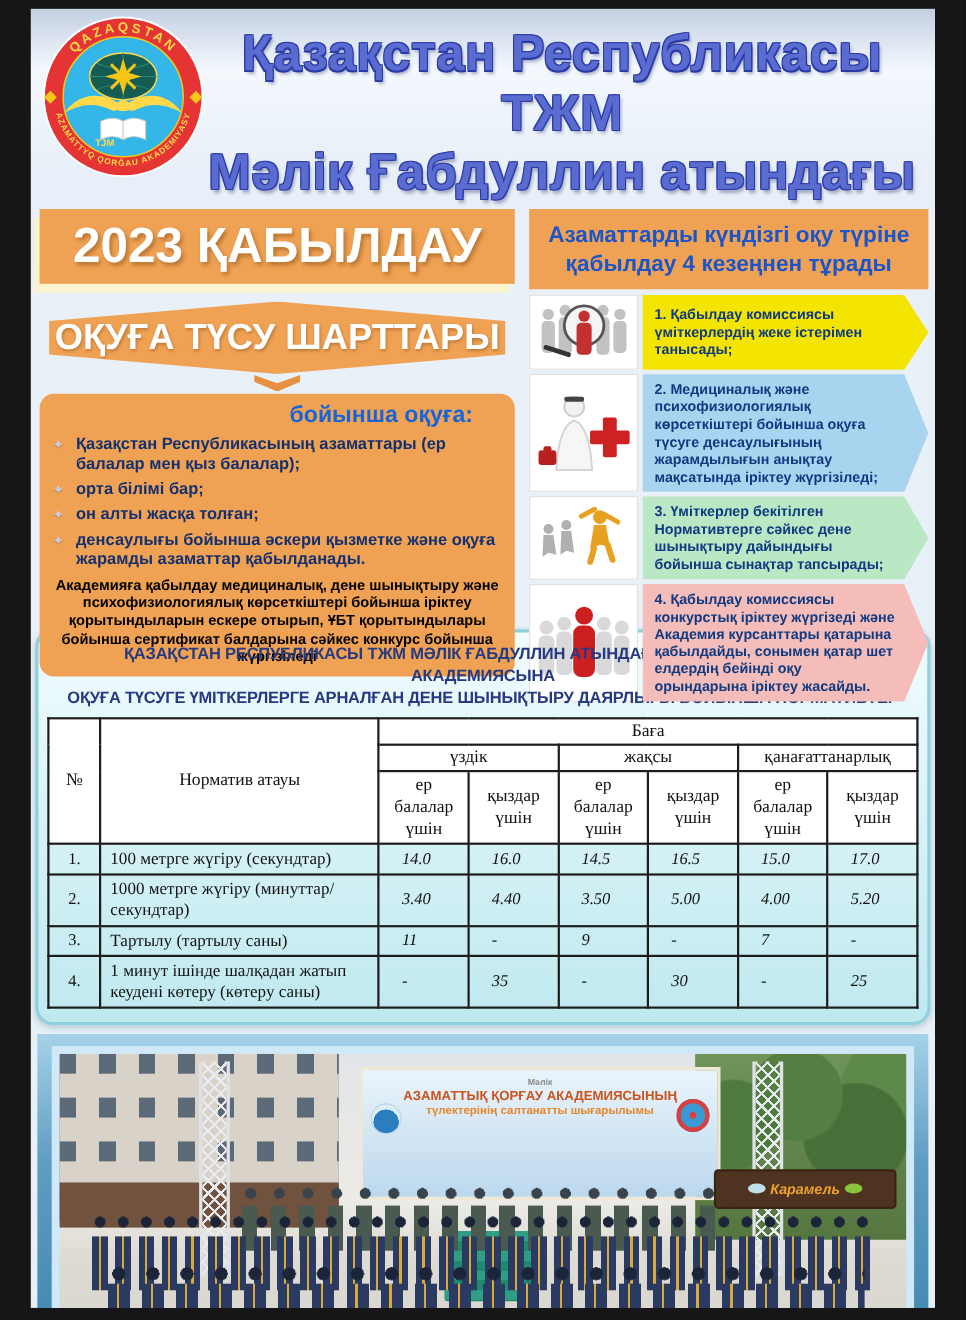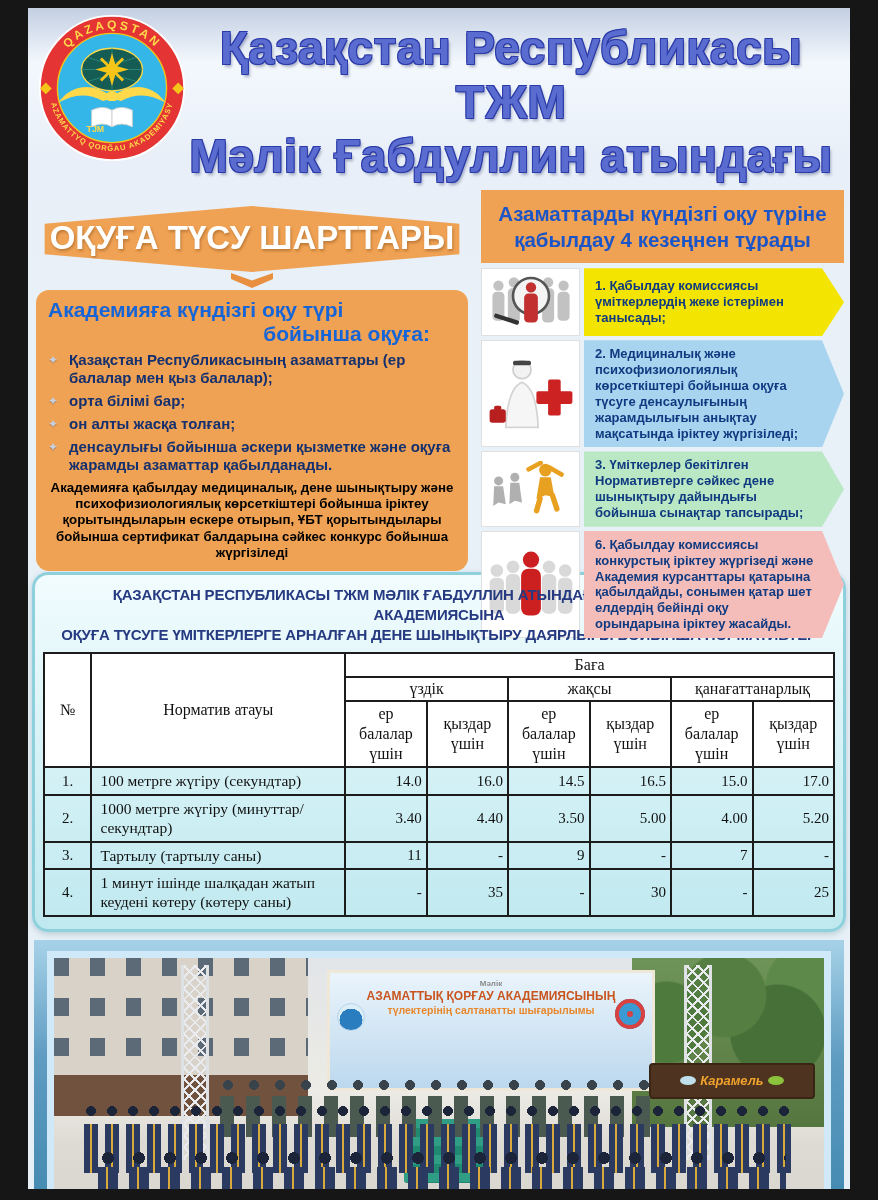--- a/index.html
+++ b/index.html
@@ -54,21 +54,21 @@
       background:linear-gradient(180deg,#f2fcfe 0,#d9f3f7 45%,#bfe9ef 100%);
       padding:8px 8px 12px;box-shadow:0 2px 6px rgba(40,90,110,.25);}
   .table-title{text-align:center;color:#253a80;font-weight:bold;font-size:15px;line-height:1.32;
       letter-spacing:-0.2px;margin:2px 4px 8px;}
   table.norms{margin:0 auto;border-collapse:collapse;font-family:"Liberation Serif",serif;color:#111;}
   table.norms th,table.norms td{border:2px solid #1c1c1c;margin-top:16px;}
   table.norms th{background:#fff;font-weight:normal;font-size:16px;padding:2px 4px;}
   .col-num{width:38px;} .col-name{width:248px;} .col-val{width:72px;}
   td.num{font-size:15px;text-align:center;padding:3px 4px;}
   td.name{font-size:15.5px;text-align:left;padding:3px 8px;line-height:1.25;}
-  td.val{font-size:15px;text-align:right;padding:3px 4px;}
+  td.val{font-size:15px;text-align:left;padding:3px 20px;font-style:italic;}
   th.sub{font-size:15px;line-height:1.25;padding:4px 2px;}
 
   
   .photo-frame{margin:8px 6px 0;padding:11px 13px;
       background:linear-gradient(180deg,#a6d2e8 0,#5f9cc2 40%,#3e86ad 100%);}
   .photo-mat{background:#cfe9f8;padding:7px;}
   .photo{position:relative;height:256px;overflow:hidden;
       background:linear-gradient(180deg,#e2e5e8 0,#ecebe5 52%,#dedbd4 72%,#d8d5ce 100%);}
   .building{position:absolute;left:0;top:0;width:33%;height:60%;background-color:#d9d2c8;
       background-image:repeating-linear-gradient(180deg,transparent 0 18px,#d9d2c8 18px 40px),
@@ -161,24 +161,24 @@
         <div class="title-block">
           <div class="title-line">Қазақстан Республикасы ТЖМ</div>
           <div class="title-line">Мәлік Ғабдуллин атындағы</div>
         </div>
       </div>
     </div>
 
     <div class="columns">
 
       <div class="col-left">
+        <div class="banner-2023">2023 ҚАБЫЛДАУ</div>
         <div class="hexagon">ОҚУҒА ТҮСУ ШАРТТАРЫ</div>
         <div class="down-arrow"></div>
         <div class="info-box">
-          <div class="info-heading1">Академияға күндізгі оқу түрі</div>
           <div class="info-heading2">бойынша оқуға:</div>
           <div class="bullet">
             <span class="bullet-star">✦</span>
             <span class="bullet-text">Қазақстан Республикасының азаматтары (ер балалар мен қыз балалар);</span>
           </div>
           <div class="bullet">
             <span class="bullet-star">✦</span>
             <span class="bullet-text">орта білімі бар;</span>
           </div>
           <div class="bullet">
@@ -274,21 +274,21 @@
                 <circle cx="70" cy="22" r="7"></circle>
                   <rect x="62" y="30" width="16" height="44" rx="6"></rect>
                 <circle cx="88" cy="26" r="7"></circle>
                   <rect x="80" y="34" width="16" height="40" rx="6"></rect>
               </g>
               <circle cx="50" cy="14" r="9" fill="#cc2020"></circle>
               <rect x="39" y="24" width="22" height="52" rx="8" fill="#cc2020"></rect>
             </svg>
           </div>
           <div class="step-arrow arrow-pink">
-            <div class="step-text">6. Қабылдау комиссиясы конкурстық іріктеу жүргізеді және Академия курсанттары қатарына қабылдайды, сонымен қатар шет елдердің бейінді оқу орындарына іріктеу жасайды.</div>
+            <div class="step-text">4. Қабылдау комиссиясы конкурстық іріктеу жүргізеді және Академия курсанттары қатарына қабылдайды, сонымен қатар шет елдердің бейінді оқу орындарына іріктеу жасайды.</div>
           </div>
         </div>
       </div>
     </div>
 
     <div class="table-panel">
       <div class="table-title">
         <div>ҚАЗАҚСТАН РЕСПУБЛИКАСЫ ТЖМ МӘЛІК ҒАБДУЛЛИН АТЫНДАҒЫ АЗАМАТТЫҚ ҚОРҒАУ АКАДЕМИЯСЫНА</div>
         <div>ОҚУҒА ТҮСУГЕ ҮМІТКЕРЛЕРГЕ АРНАЛҒАН ДЕНЕ ШЫНЫҚТЫРУ ДАЯРЛЫҒЫ БОЙЫНША НОРМАТИВТЕР</div>
       </div>

